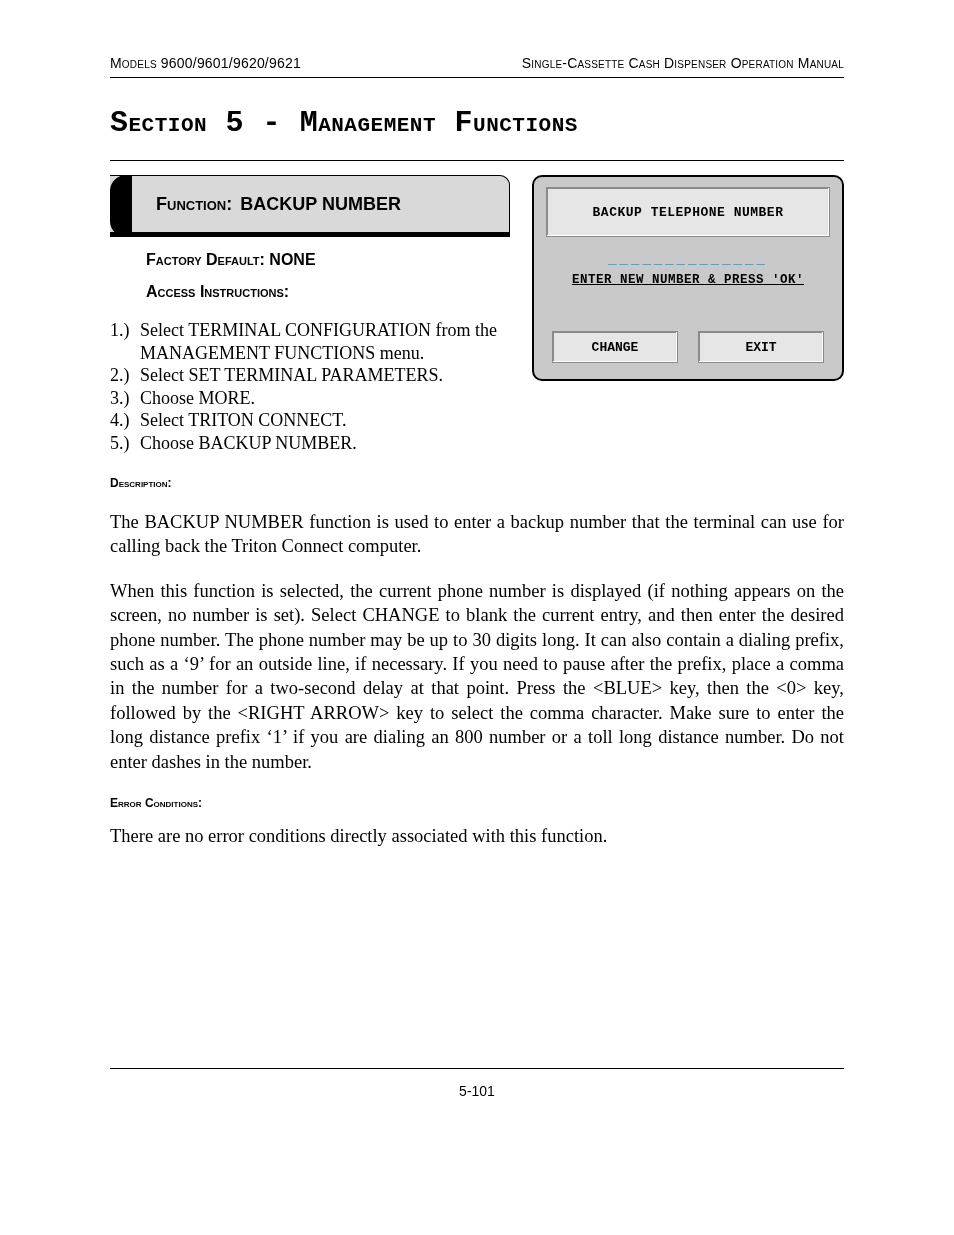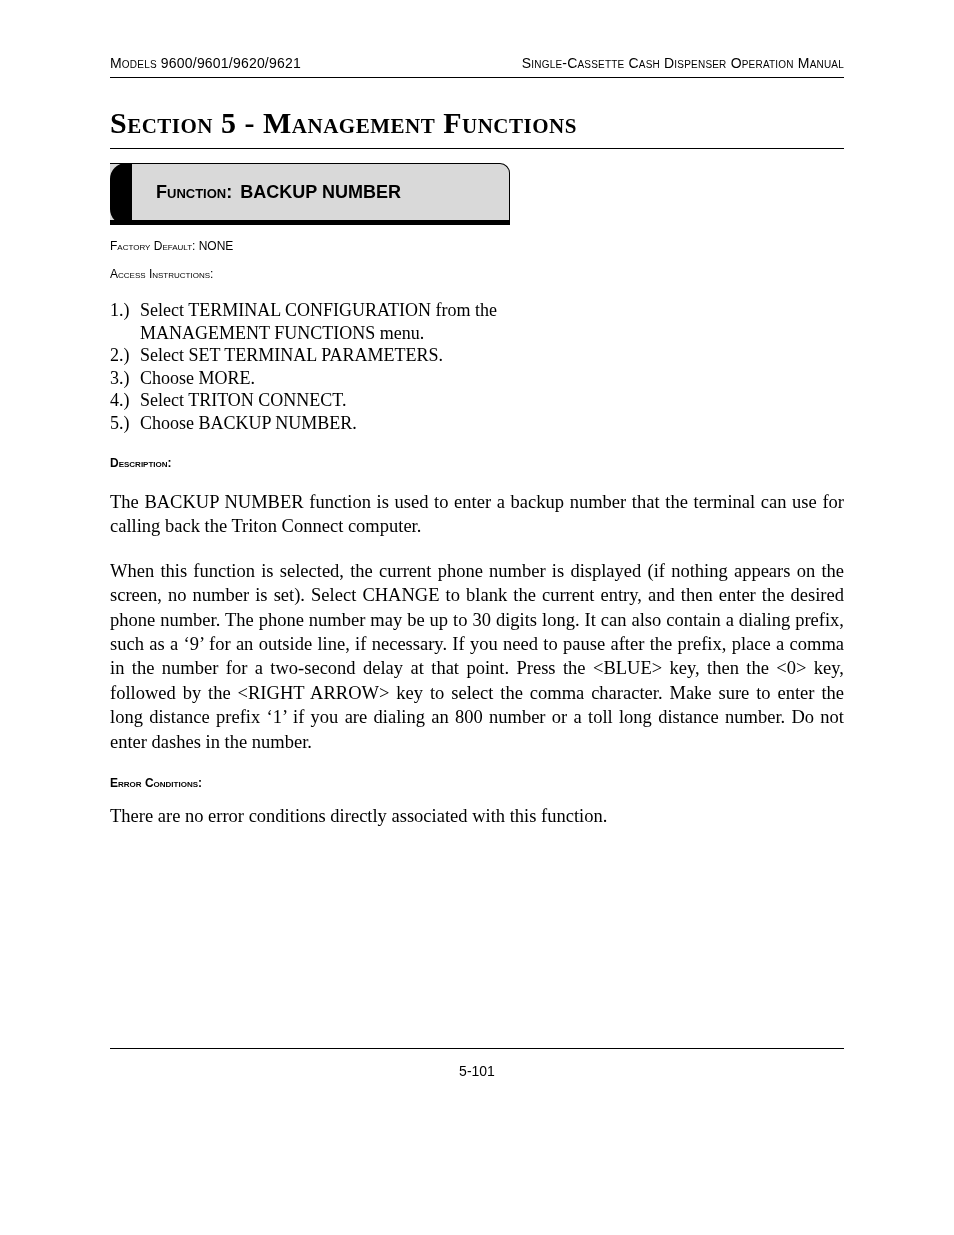--- a/index.html
+++ b/index.html
@@ -22,27 +22,27 @@
     justify-content: space-between;
     font-family: Arial, Helvetica, sans-serif;
     font-size: 14px;
     font-variant: small-caps;
     letter-spacing: 0.2px;
     padding-bottom: 6px;
     border-bottom: 1.5px solid #000;
     gap: 28px;
   }
   .section-title {
-    font-family: Liberation Serif, serif;
+    font-family: Liberation Mono, monospace;
     font-variant: small-caps;
     font-weight: 700;
     font-size: 30px;
     letter-spacing: 0.5px;
     margin-top: 28px;
-    padding-bottom: 8px;
+    padding-bottom: 20px;
     border-bottom: 1.5px solid #000;
   }
   .content-area {
     margin-top: 14px;
   }
   .top-row {
     display: flex;
     align-items: flex-start;
   }
   .left-col {
@@ -92,24 +92,25 @@
   .func-tab-bar {
     position: absolute;
     left: 0;
     bottom: 0;
     right: 0;
     height: 5px;
     background: #000;
   }
   .label {
     font-family: Arial, Helvetica, sans-serif;
-    font-weight: 400;
-    font-variant: small-caps;
-    font-size: 12px;
+    font-weight: 700;
+    font-variant: small-caps;
+    font-size: 16px;
     margin-top: 14px;
+    margin-left: 36px;
   }
   .label .value {
     text-transform: none;
     font-variant: normal;
   }
   .access-steps {
     margin-top: 18px;
     font-size: 18px;
     line-height: 1.25;
   }
@@ -261,20 +262,37 @@
               <span class="num">4.)</span>
               <span class="txt">Select TRITON CONNECT.</span>
             </div>
           <div class="step">
               <span class="num">5.)</span>
               <span class="txt">Choose BACKUP NUMBER.</span>
             </div>
         </div>
       </div>
 
+      <div class="right-col">
+        <div class="screen">
+          <div class="panel title-panel">
+            <span>BACKUP TELEPHONE NUMBER</span>
+          </div>
+          <div class="input-line">______________</div>
+          <div class="hint-line">ENTER NEW NUMBER &amp; PRESS 'OK'</div>
+          <div class="button-row">
+            <div class="panel btn">
+                <span>CHANGE</span>
+              </div>
+            <div class="panel btn">
+                <span>EXIT</span>
+              </div>
+          </div>
+        </div>
+      </div>
     </div>
 
     <div class="desc-header">Description:</div>
     <div class="body-text">The BACKUP NUMBER function is used to enter a backup number that the terminal can use for calling back the Triton Connect computer.</div>
     <div class="body-text">When this function is selected, the current phone number is displayed (if nothing appears on the screen, no number is set).  Select CHANGE to blank the current entry, and then enter the desired phone number.  The phone number may be up to 30 digits long.  It can also contain a dialing prefix, such as a ‘9’ for an outside line, if necessary.  If you need to pause after the prefix, place a comma in the number for a two-second delay at that point.  Press the &lt;BLUE&gt; key, then the &lt;0&gt; key, followed by the &lt;RIGHT ARROW&gt; key to select the comma character.  Make sure to enter the long distance prefix ‘1’ if you are dialing an 800 number or a toll long distance number.  Do not enter dashes in the number.</div>
 
     <div class="err-header">Error Conditions:</div>
     <div class="body-text tight">There are no error conditions directly associated with this function.</div>
   </div>
 

